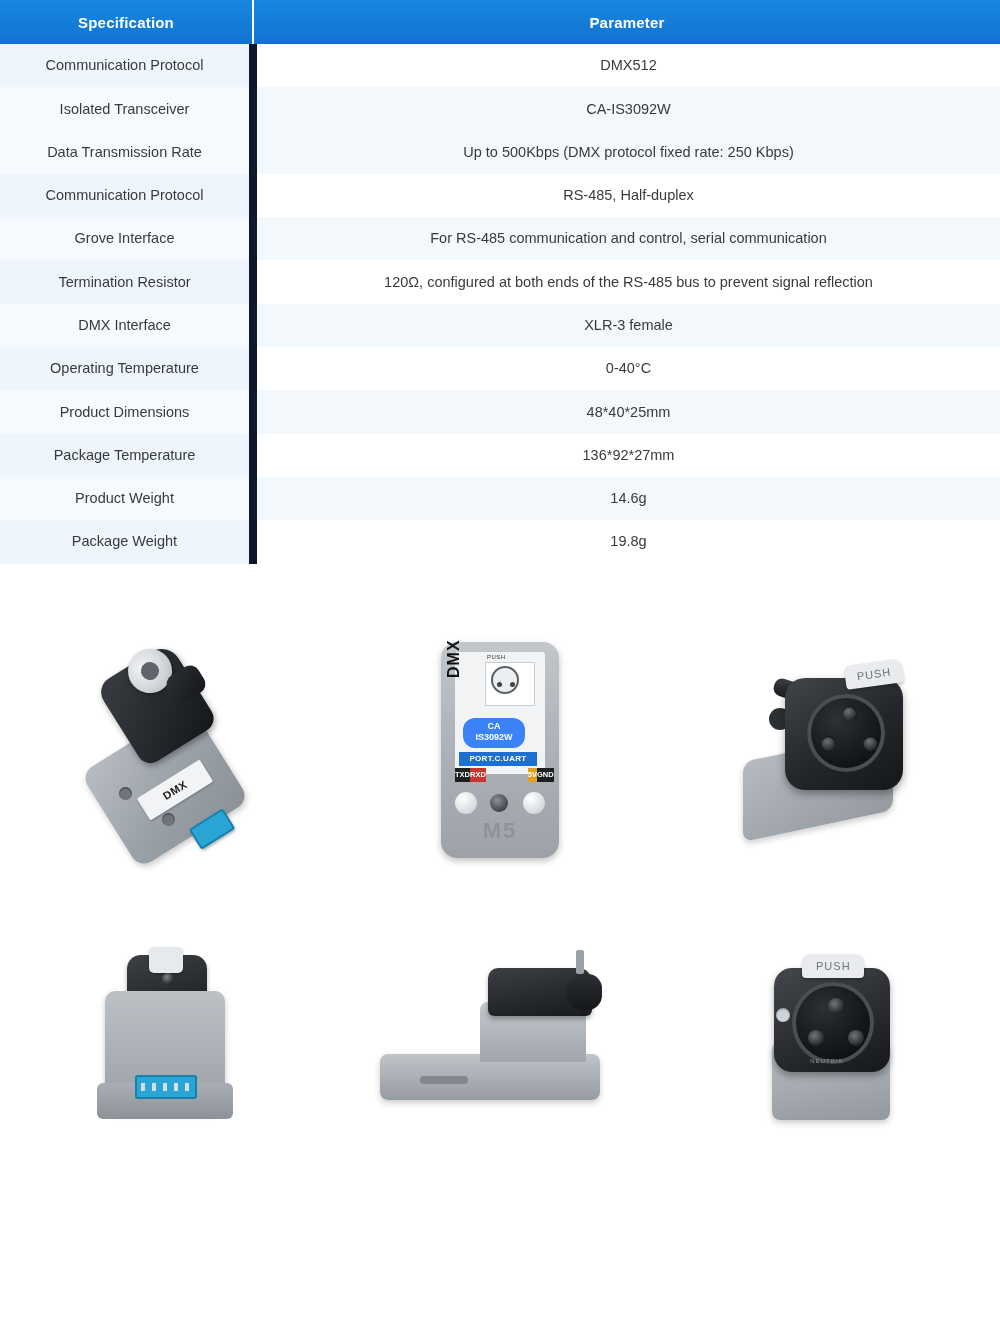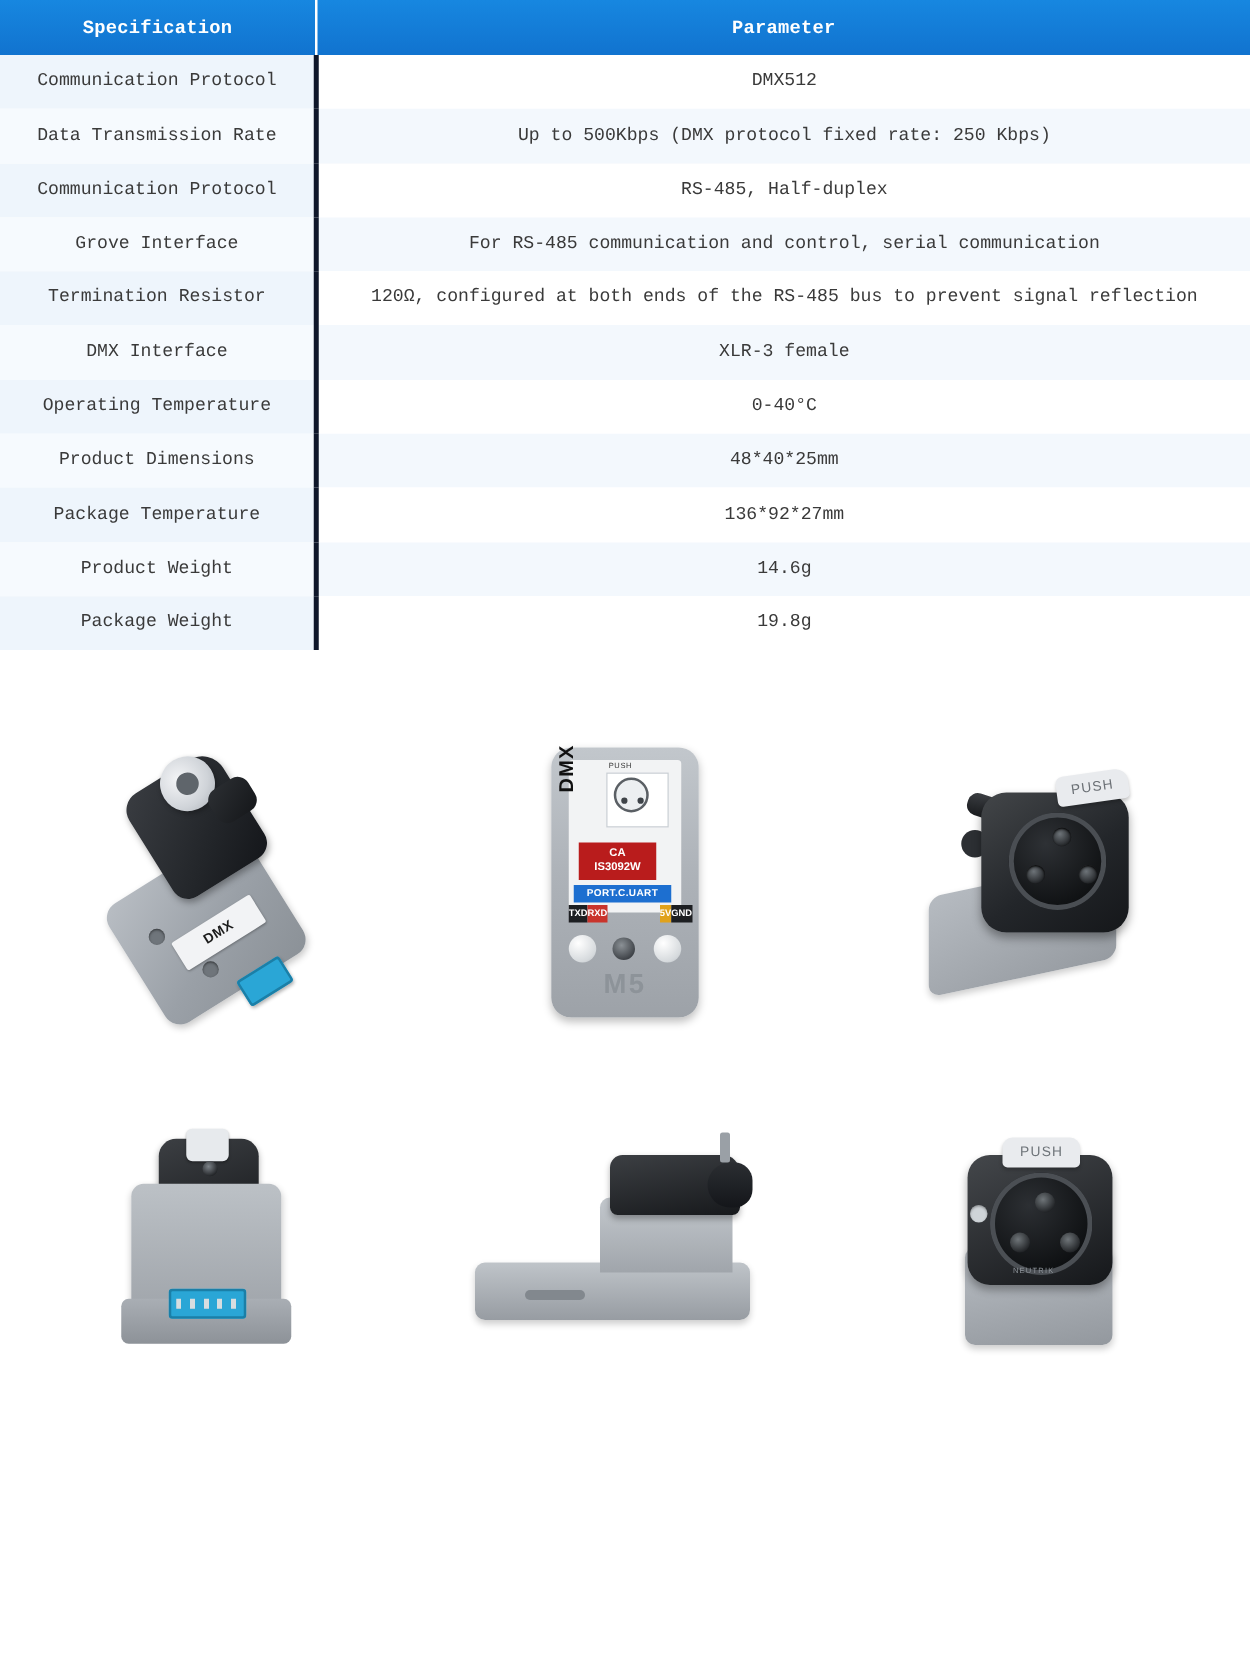--- a/index.html
+++ b/index.html
@@ -13,21 +13,20 @@
     width: 1000px;
     min-height: 1322px;
     position: relative;
   }
 
   
   table.spec {
     width: 1000px;
     border-collapse: collapse;
     table-layout: fixed;
-    font-family: Liberation Mono, monospace;
   }
   table.spec col.c1 { width: 253px; }
   table.spec col.c2 { width: 747px; }
 
   table.spec th {
     background: linear-gradient(180deg, #1787e0 0%, #1173cf 100%);
     color: #ffffff;
     font-size: 15px;
     font-weight: bold;
     height: 44px;
@@ -35,21 +34,21 @@
     border-right: 2px solid #ffffff;
     letter-spacing: .2px;
   }
   table.spec th:last-child { border-right: none; }
 
   table.spec td {
     height: 43.3px;
     font-size: 14.5px;
     color: #3a3a3a;
     text-align: center;
-    border-right: 4px solid #0f172a;
+    border-right: 8px solid #0f172a;
     padding: 2px 8px;
     line-height: 1.3;
   }
   table.spec td:last-child { border-right: none; }
 
   table.spec tr.odd td:first-child { background: #eef5fc; }
   table.spec tr.odd td:last-child  { background: #ffffff; }
   table.spec tr.even td:first-child { background: #f6fafe; }
   table.spec tr.even td:last-child  { background: #f3f8fd; }
 
@@ -169,27 +168,27 @@
   .p2 .dmxtxt {
     position: absolute; left: 4px; top: 36px;
     font-size: 16px; font-weight: bold; color: #111;
     transform: rotate(-90deg);
     transform-origin: left top;
     letter-spacing: 1px;
   }
   .p2 .chip {
     position: absolute; left: 22px; top: 76px;
     width: 62px; height: 30px;
-    background: #b91c1c;
+    background: #3b82f6;
     color: #fff;
     font-size: 9px; font-weight: bold;
     line-height: 11px;
     text-align: center;
     padding-top: 3px;
-    border-radius: 0;
+    border-radius: 12px;
   }
   .p2 .port {
     position: absolute; left: 18px; top: 110px;
     width: 78px; height: 14px;
     background: #1d6fd0;
     color: #fff; font-size: 8px; font-weight: bold;
     text-align: center; line-height: 14px;
     letter-spacing: .3px;
   }
   .p2 .pins {
@@ -429,20 +428,24 @@
   <thead>
     <tr>
       <th>Specification</th>
       <th>Parameter</th>
     </tr>
   </thead>
   <tbody>
     <tr class="odd">
       <td>Communication Protocol</td>
       <td>DMX512</td>
+    </tr>
+    <tr class="even">
+      <td>Isolated Transceiver</td>
+      <td>CA-IS3092W</td>
     </tr>
     <tr class="even">
       <td>Data Transmission Rate</td>
       <td>Up to 500Kbps (DMX protocol fixed rate: 250 Kbps)</td>
     </tr>
     <tr class="odd">
       <td>Communication Protocol</td>
       <td>RS-485, Half-duplex</td>
     </tr>
     <tr class="even">

